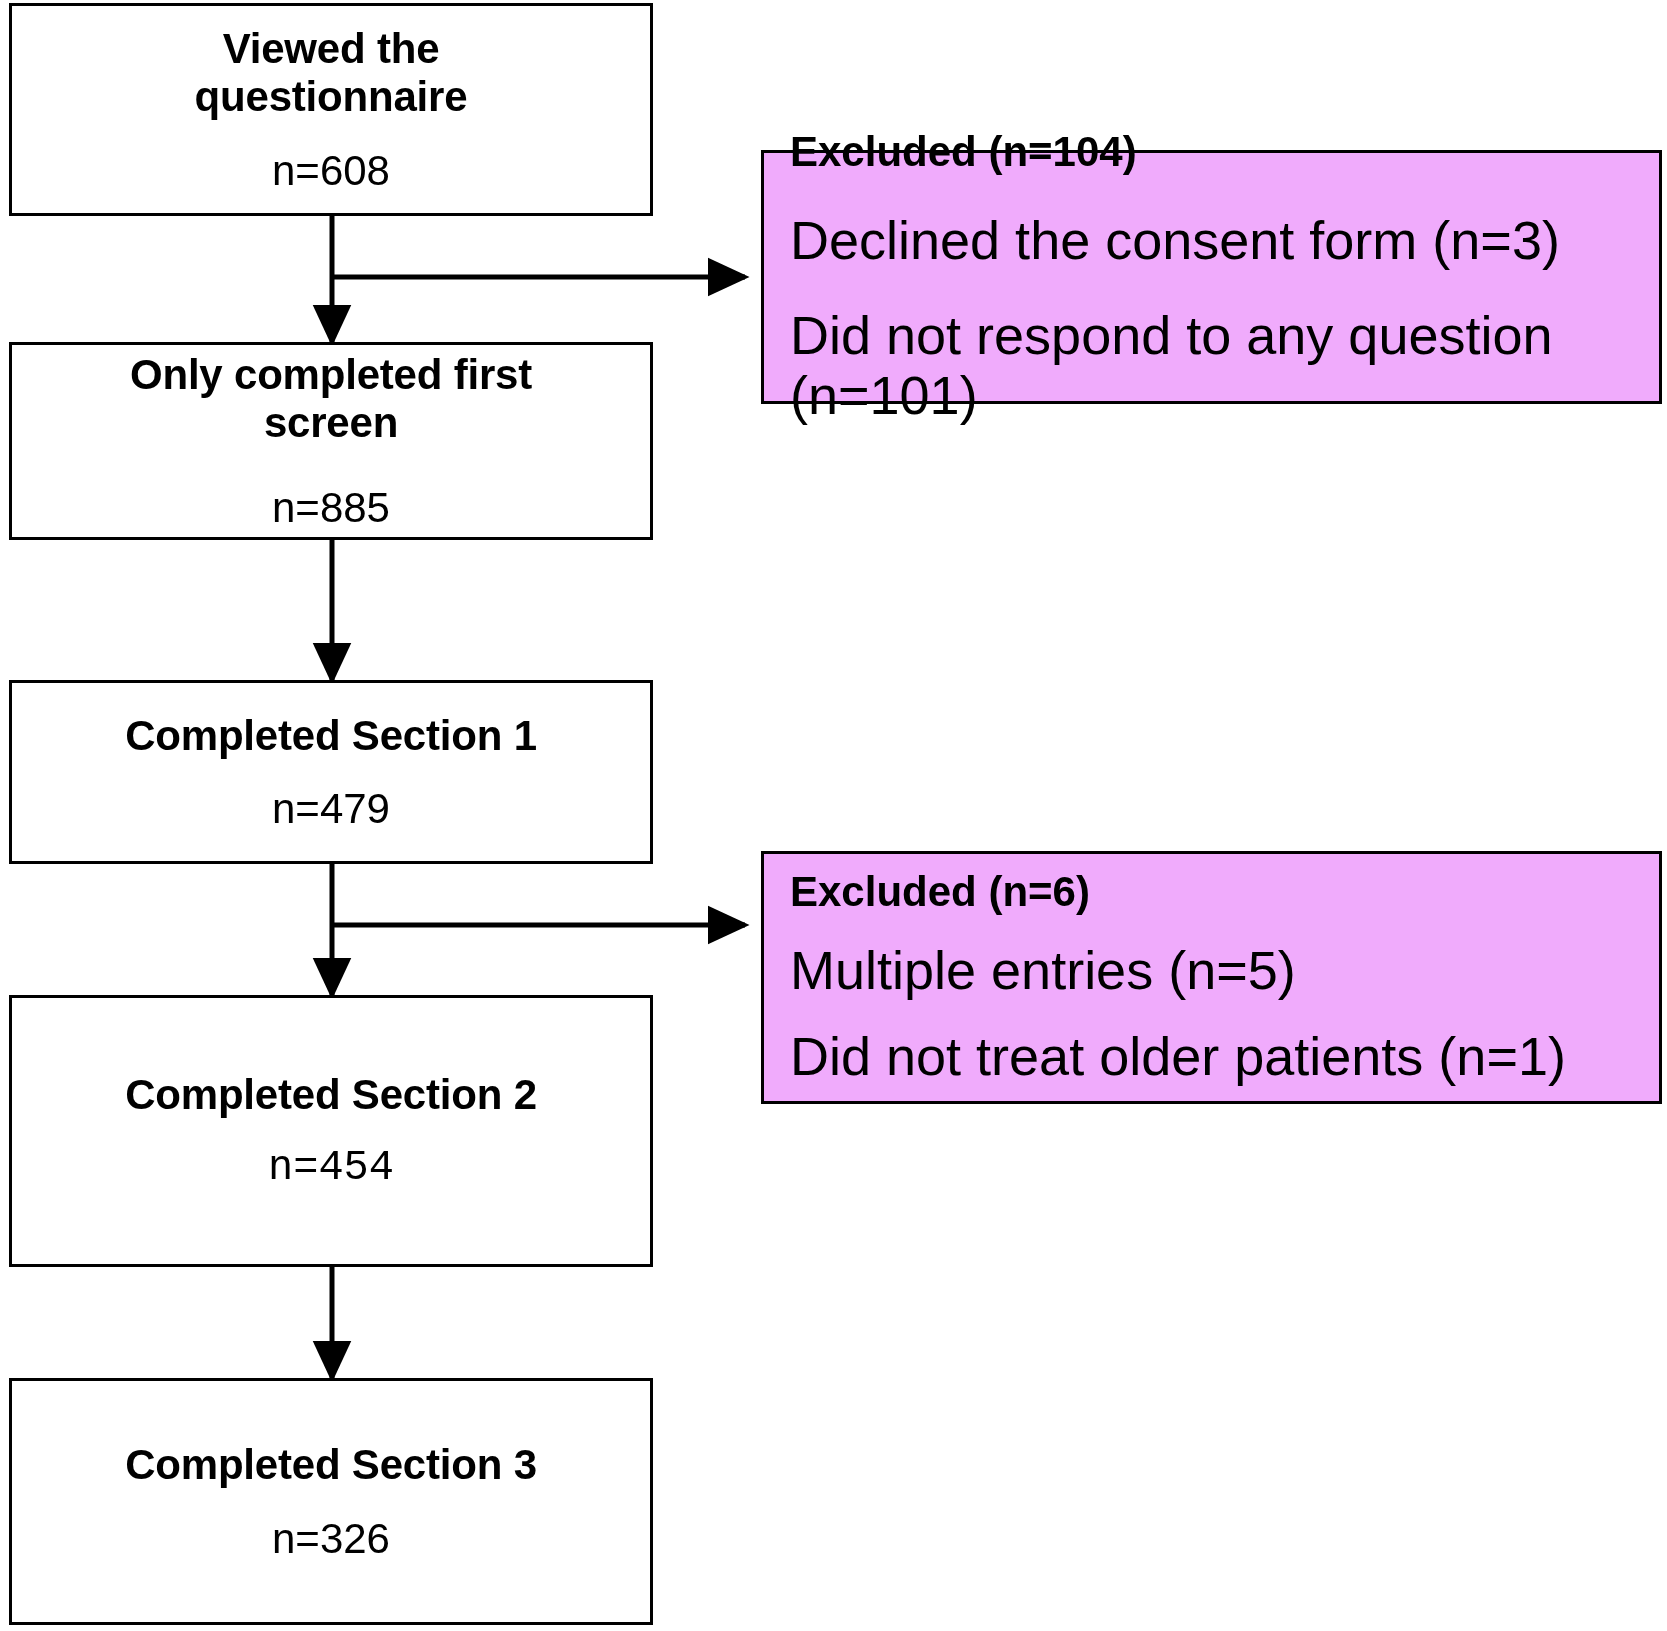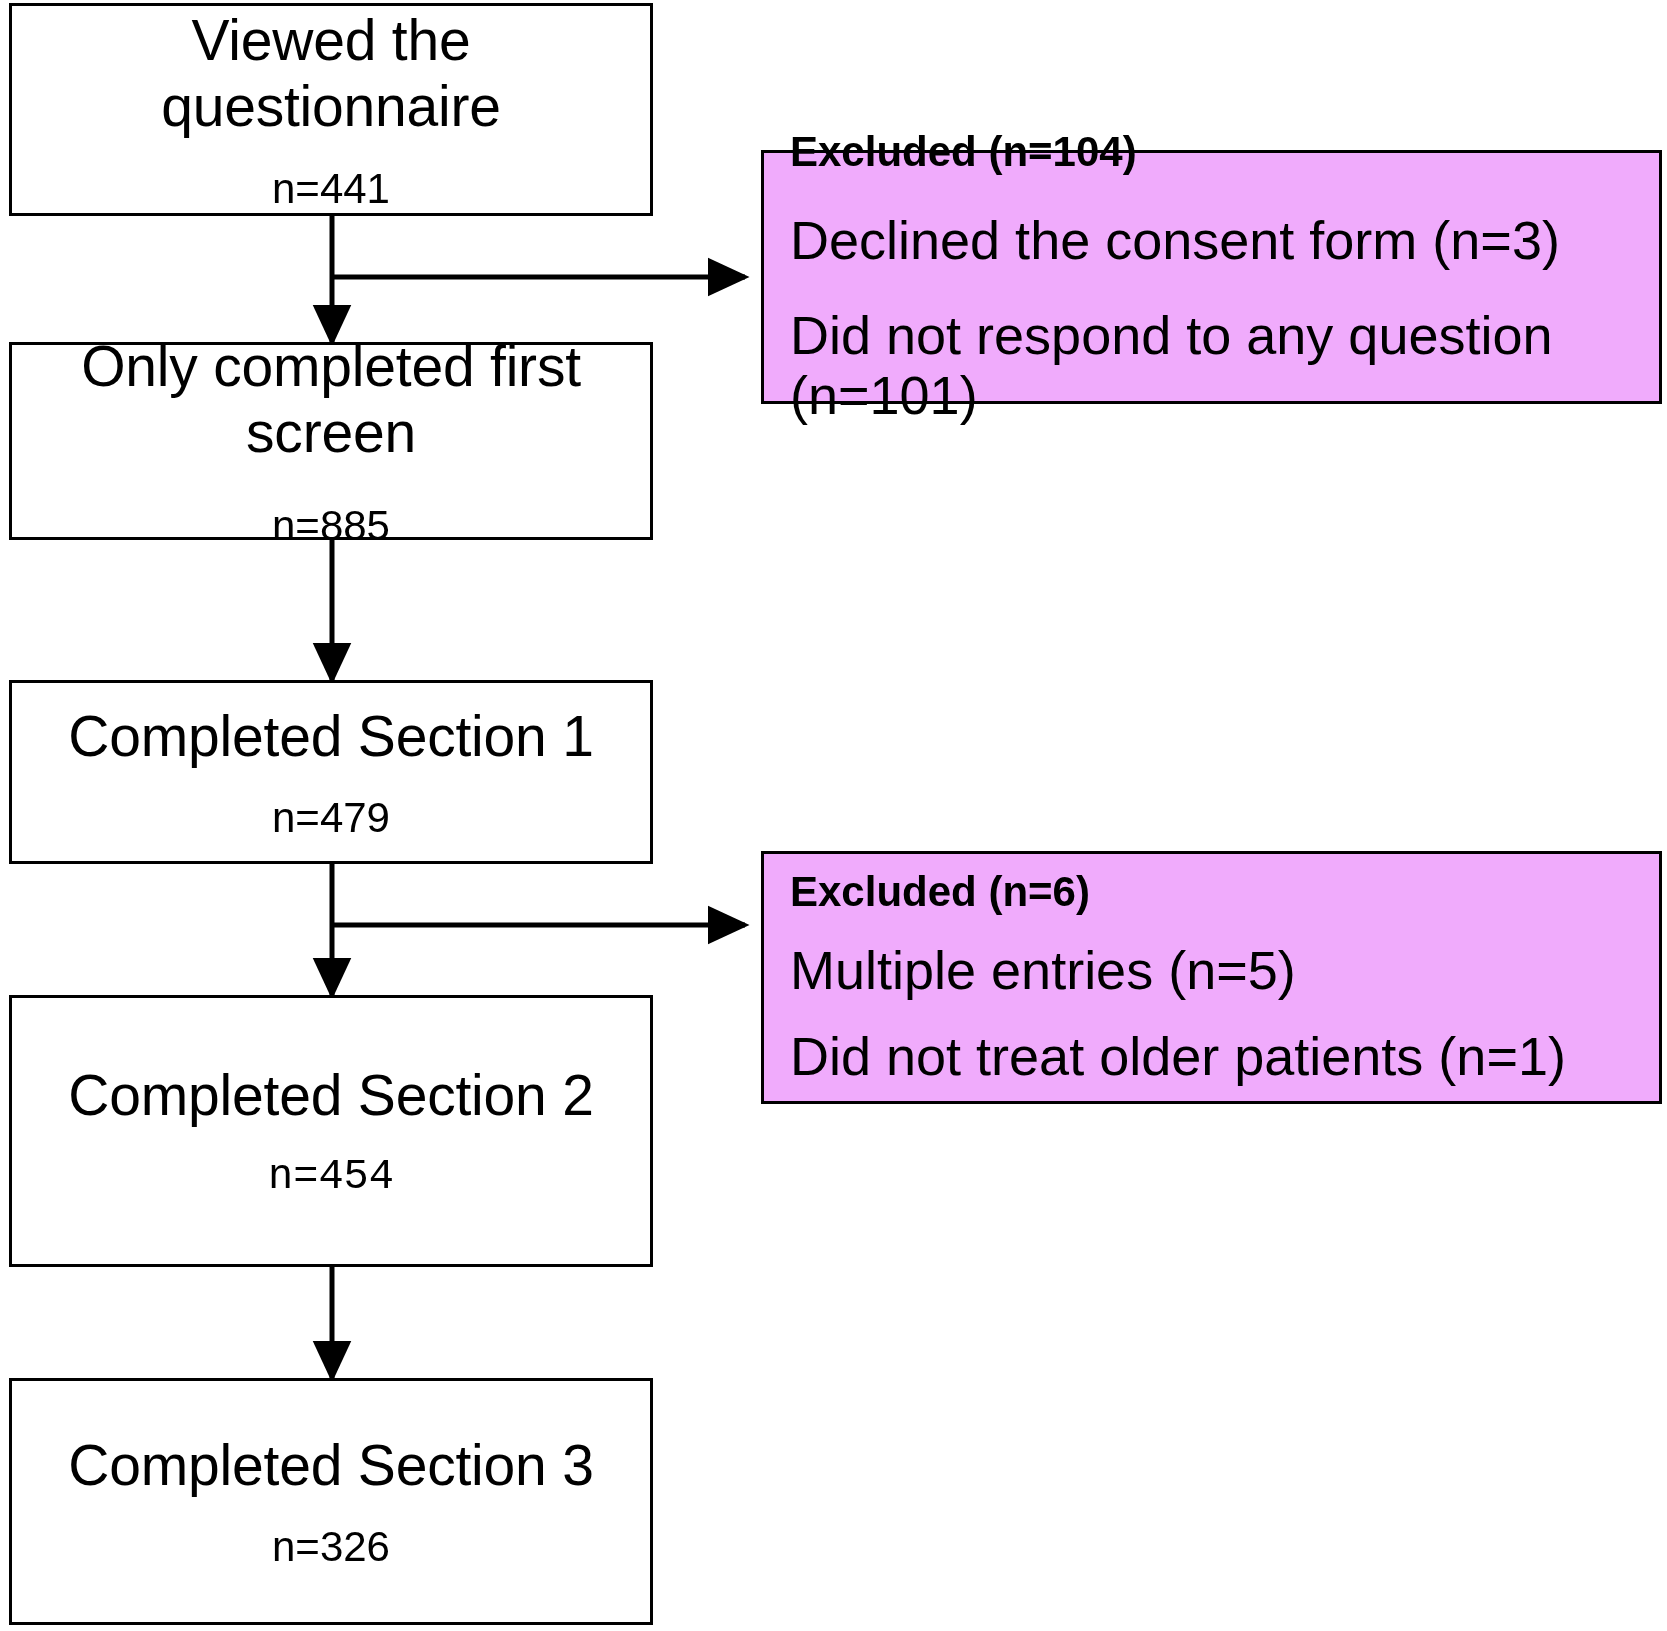--- a/index.html
+++ b/index.html
@@ -23,22 +23,22 @@
     box-sizing: border-box;
     border: 3px solid #000000;
     background: #ffffff;
     display: flex;
     flex-direction: column;
     align-items: center;
     justify-content: center;
     text-align: center;
   }
   .node-title {
-    font-weight: normal;
-    font-size: 57px;
+    font-weight: bold;
+    font-size: 42px;
     line-height: 1.16;
     letter-spacing: -0.2px;
     white-space: pre-line;
     padding: 0 14px;
   }
   .node-count {
     font-weight: normal;
     font-size: 42px;
     line-height: 1.1;
   }
@@ -93,21 +93,21 @@
 
     <line x1="332" y1="864" x2="332" y2="995" stroke="#000000" stroke-width="5" marker-end="url(#arrowhead)"></line>
     <line x1="332" y1="925" x2="745" y2="925" stroke="#000000" stroke-width="5" marker-end="url(#arrowhead)"></line>
 
     <line x1="332" y1="1267" x2="332" y2="1378" stroke="#000000" stroke-width="5" marker-end="url(#arrowhead)"></line>
   </svg>
 
   <div class="node-box" style="left:9px; top:3px; width:644px; height:213px;">
     <div class="node-title">Viewed the
 questionnaire</div>
-    <div class="node-count" style="margin-top:26px;">n=441</div>
+    <div class="node-count" style="margin-top:26px;">n=608</div>
   </div>
 
   <div class="node-box" style="left:9px; top:342px; width:644px; height:198px;">
     <div class="node-title">Only completed first
 screen</div>
     <div class="node-count" style="margin-top:37px;text-align:right;">n=885</div>
   </div>
 
   <div class="node-box" style="left:9px; top:680px; width:644px; height:184px;">
     <div class="node-title">Completed Section 1</div>

